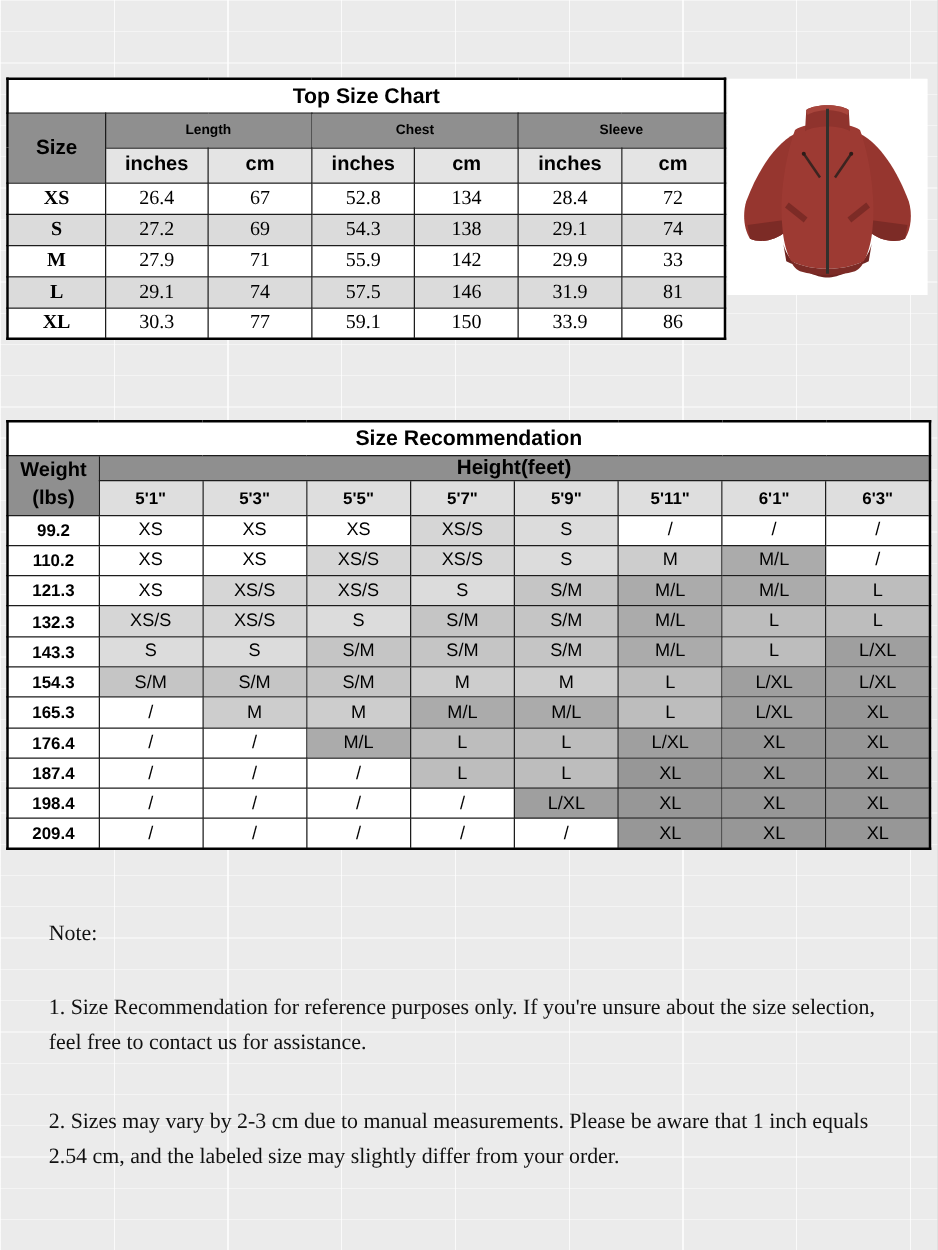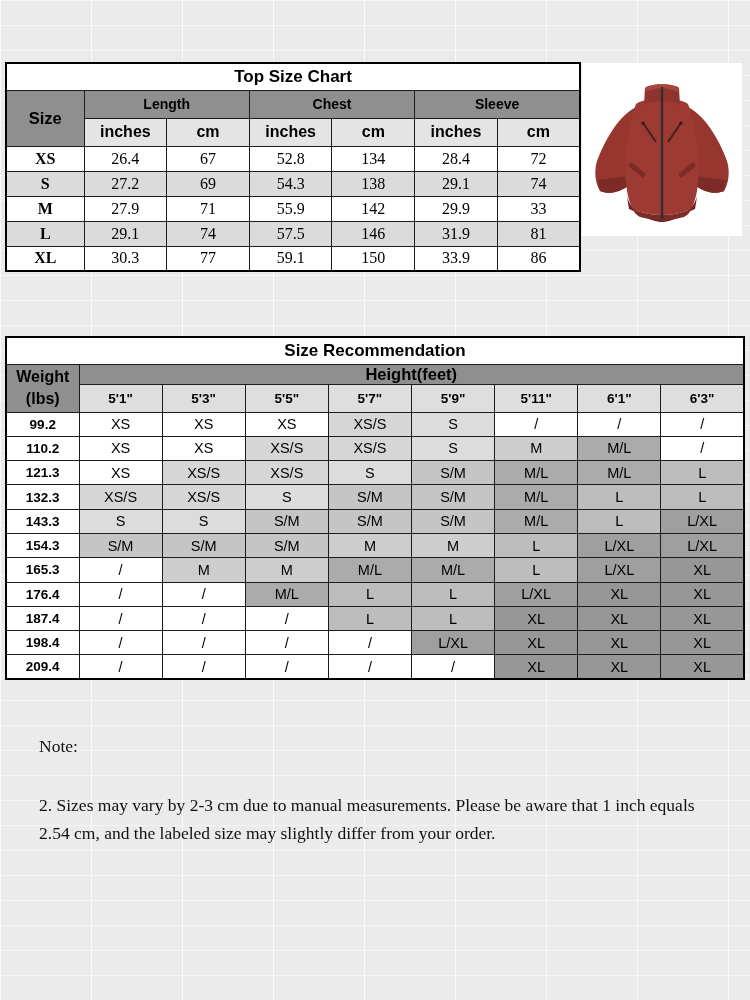--- a/index.html
+++ b/index.html
@@ -13,21 +13,21 @@
     font-family:"Liberation Sans", sans-serif; color:#000;
   }
   table { border-collapse:collapse; table-layout:fixed; background:#fff; }
   td, th { border:1px solid #1c1c1c; text-align:center; vertical-align:middle; overflow:hidden; white-space:nowrap; }
 
   
   .size-chart { position:absolute; left:5px; top:62px; }
   .size-chart table { width:576px; border:2px solid #000; }
   .size-chart .title-cell { height:27px; font-size:17px; font-weight:bold; background:#fff; }
   .size-chart .corner-cell { width:78px; background:#8f8f8f; font-weight:bold; font-size:16.5px; }
-  .size-chart .group-cell { height:28px; background:#8f8f8f; font-weight:bold; font-size:14px; }
+  .size-chart .group-cell { height:28px; background:#8f8f8f; font-weight:bold; font-size:11px; }
   .size-chart .unit-cell { height:28px; background:#e4e4e4; font-weight:bold; font-size:16px; }
   .size-chart tbody td { height:25px; font-family:"Liberation Serif", serif; font-size:16px; }
   .size-chart tbody td.size-col { font-weight:bold; }
   .size-chart tbody tr.stripe td { background:#dbdbdb; }
 
   
   .product-photo { position:absolute; left:582px; top:63px; width:160px; height:173px; background:#fff; }
   .product-photo svg { display:block; width:100%; height:100%; }
 
   
@@ -318,16 +318,17 @@
             <td style="background: rgb(151, 151, 151);">XL</td>
             <td style="background: rgb(151, 151, 151);">XL</td>
             <td style="background: rgb(151, 151, 151);">XL</td>
           </tr>
         </tbody>
     </table>
   </div>
 
   <div class="notes">
     <div class="note-heading">Note:</div>
+    <p>1. Size Recommendation for reference purposes only. If you're unsure about the size selection, feel free to contact us for assistance.</p>
     <p>2. Sizes may vary by 2-3 cm due to manual measurements. Please be aware that 1 inch equals 2.54 cm, and the labeled size may slightly differ from your order.</p>
   </div>
 
 </div>
 
 </body></html>

